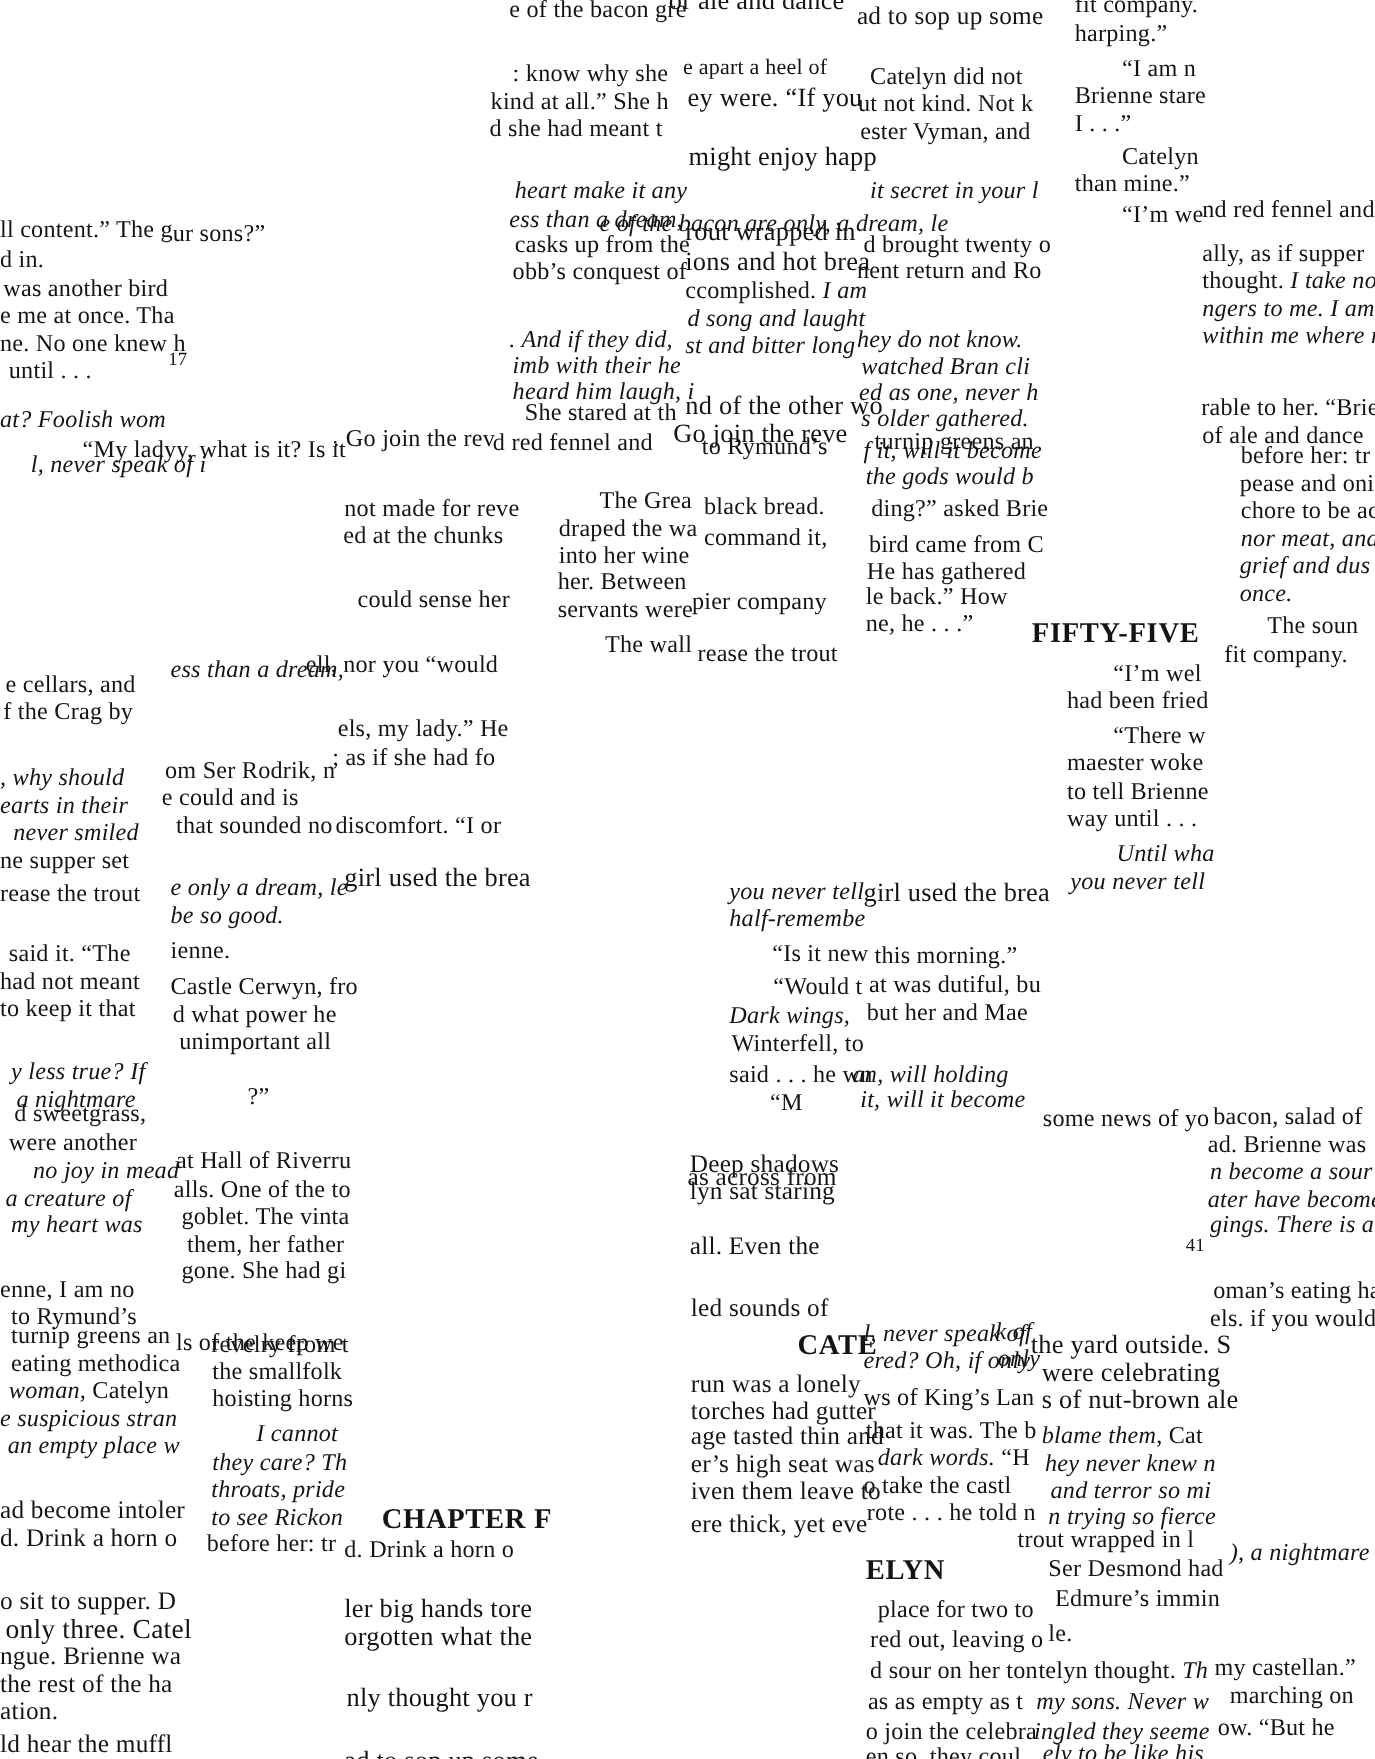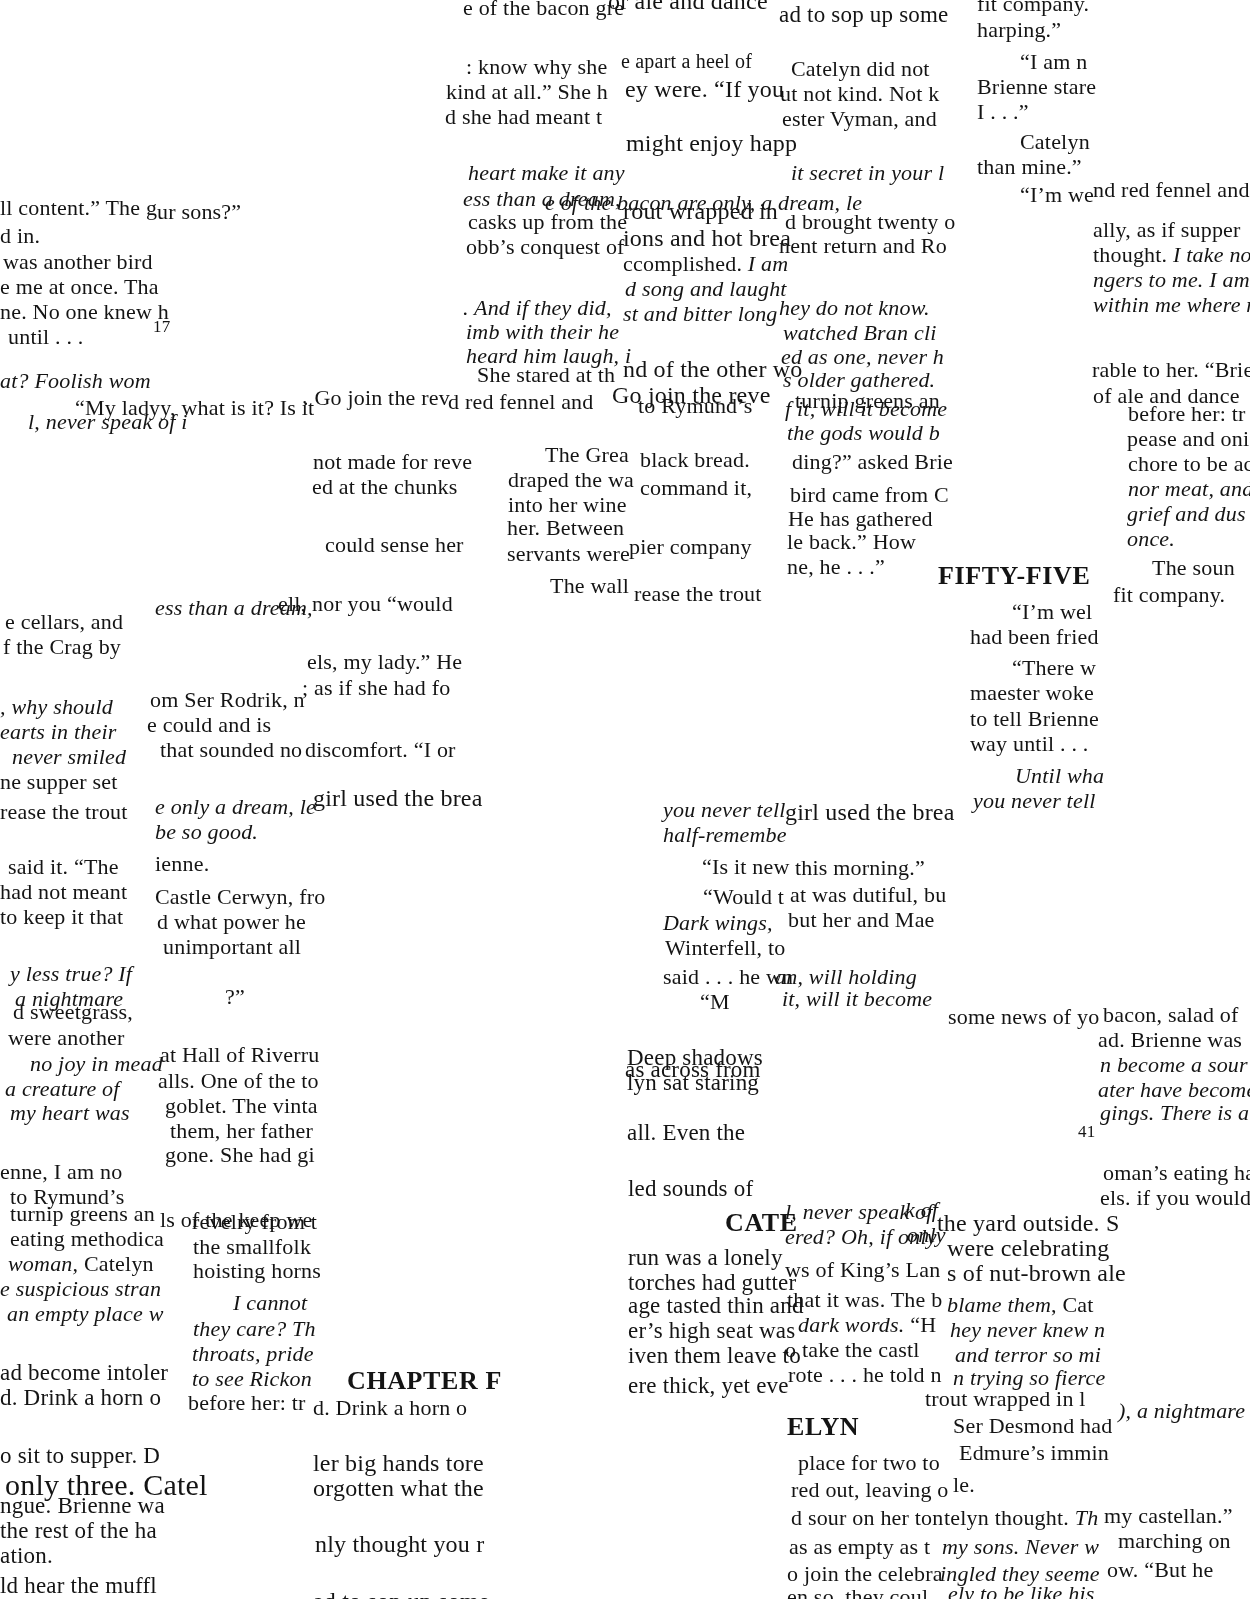--- a/index.html
+++ b/index.html
@@ -231,21 +231,21 @@
     <div class="frag" style="left: 947px; top: 1235px; font-size: 24px;"><span>were celebrating</span></div>
     <div class="frag" style="left: 947px; top: 1260px; font-size: 24px;"><span>s of nut-brown ale</span></div>
     <div class="frag" style="left: 947px; top: 1293px;"><span class="it">blame them</span><span>, Cat</span></div>
     <div class="frag it" style="left: 950px; top: 1318px;"><span>hey never knew n</span></div>
     <div class="frag it" style="left: 955px; top: 1343px;"><span>and terror so mi</span></div>
     <div class="frag it" style="left: 953px; top: 1366px;"><span>n trying so fierce</span></div>
     <div class="frag" style="left: 0px; top: 1360px; font-size: 23px;"><span>ad become intoler</span></div>
     <div class="frag" style="left: 0px; top: 1385px; font-size: 23px;"><span>d. Drink a horn o</span></div>
     <div class="frag bd" style="left: 347px; top: 1367px; font-size: 26px;"><span>CHAPTER F</span></div>
     <div class="frag" style="left: 0px; top: 1443px; font-size: 23px;"><span>o sit to supper. D</span></div>
-    <div class="frag" style="left: 5px; top: 1468px; font-size: 30px;"><span>only three. Catel</span></div>
+    <div class="frag" style="left: 5px; top: 1468px; font-size: 25px;"><span>only three. Catel</span></div>
     <div class="frag" style="left: 0px; top: 1493px; font-size: 23px;"><span>ngue. Brienne wa</span></div>
     <div class="frag" style="left: 0px; top: 1518px; font-size: 23px;"><span>the rest of the ha</span></div>
     <div class="frag" style="left: 0px; top: 1543px; font-size: 23px;"><span>ation.</span></div>
     <div class="frag" style="left: 0px; top: 1573px; font-size: 23px;"><span>ld hear the muffl</span></div>
     <div class="frag" style="left: 313px; top: 1450px; font-size: 24px;"><span>ler big hands tore</span></div>
     <div class="frag" style="left: 313px; top: 1475px; font-size: 24px;"><span>orgotten what the</span></div>
     <div class="frag" style="left: 315px; top: 1531px; font-size: 24px;"><span>nly thought you r</span></div>
     <div class="frag" style="left: 313px; top: 1588px; font-size: 24px;"><span>ad to sop up some</span></div>
     <div class="frag" style="left: 925px; top: 1387px;"><span>trout wrapped in l</span></div>
     <div class="frag bd" style="left: 787px; top: 1413px; font-size: 26px;"><span>ELYN</span></div>

